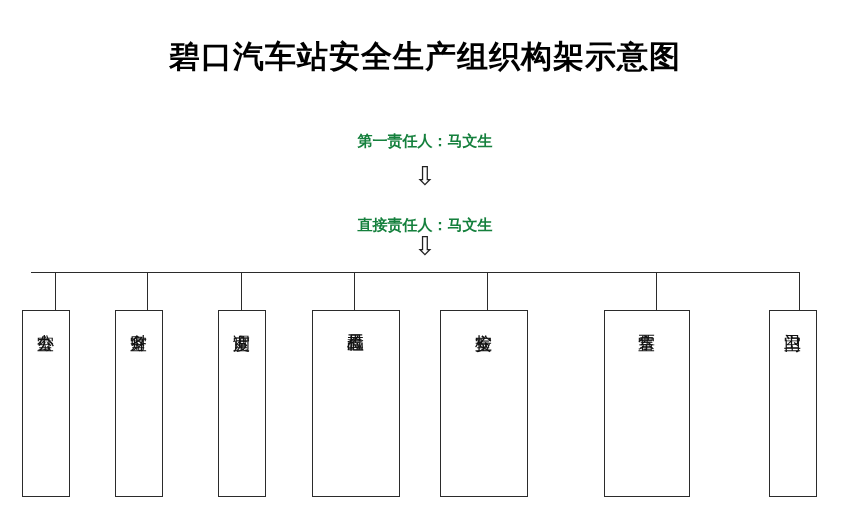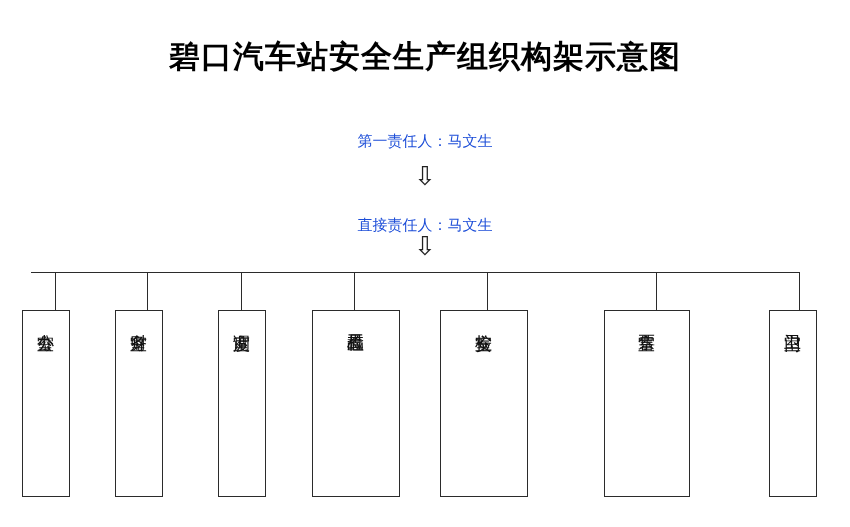--- a/index.html
+++ b/index.html
@@ -32,22 +32,22 @@
   }
 
   
   .resp-line {
     position: absolute;
     left: 0;
     width: 850px;
     text-align: center;
     font-family: "DejaVu Serif", "Liberation Serif", serif;
     font-size: 15px;
-    font-weight: 400;
-    color: #1d4ed8;
+    font-weight: 700;
+    color: #15803d;
     white-space: nowrap;
   }
   .resp-line.first  { top: 132px; }
   .resp-line.second { top: 216px; }
 
   .arrow-down {
     position: absolute;
     left: 0;
     width: 850px;
     text-align: center;

